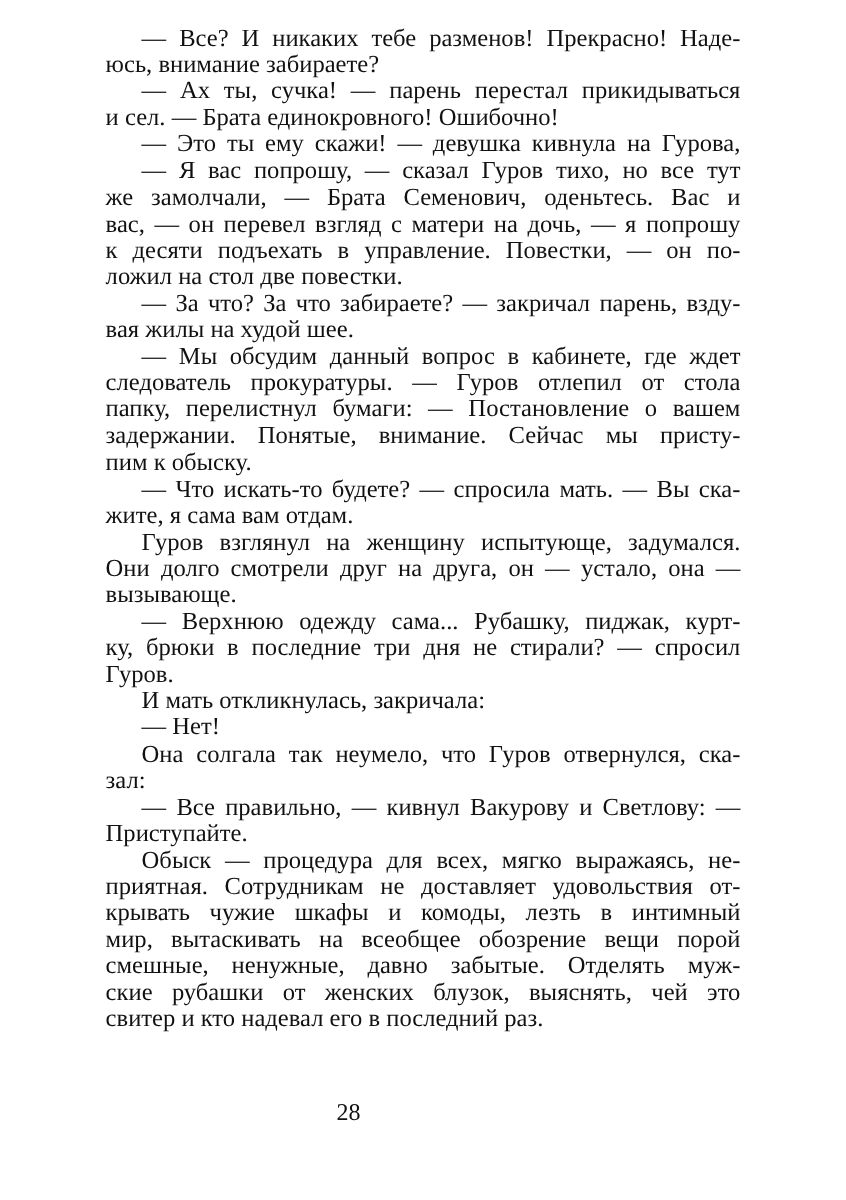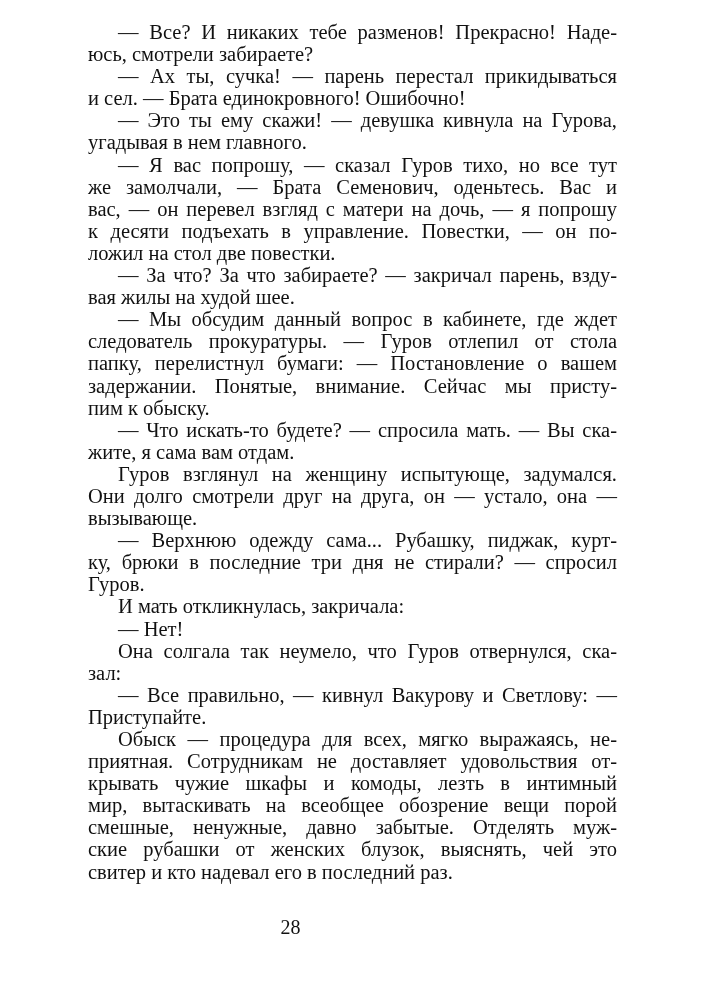--- a/index.html
+++ b/index.html
@@ -15,25 +15,24 @@
   .pagenum {
     position:absolute; left:0; width:581px; top:916px; text-align:center;
     font-family:"Liberation Serif", serif; font-size:20px; color:#111111;
   }
 </style>
 </head>
 <body>
 
 <div class="page" id="page-body">
     <span class="line indent">— Все? И никаких тебе разменов! Прекрасно! Наде-</span>
-    <span class="line last">юсь, смотрели забираете?</span>
+    <span class="line last">юсь, внимание забираете?</span>
     <span class="line indent">— Ах ты, сучка! — парень перестал прикидываться</span>
     <span class="line last">и сел. — Брата единокровного! Ошибочно!</span>
     <span class="line indent">— Это ты ему скажи! — девушка кивнула на Гурова,</span>
-    <span class="line last">угадывая в нем главного.</span>
     <span class="line indent">— Я вас попрошу, — сказал Гуров тихо, но все тут</span>
     <span class="line">же замолчали, — Брата Семенович, оденьтесь. Вас и</span>
     <span class="line">вас, — он перевел взгляд с матери на дочь, — я попрошу</span>
     <span class="line">к десяти подъехать в управление. Повестки, — он по-</span>
     <span class="line last">ложил на стол две повестки.</span>
     <span class="line indent">— За что? За что забираете? — закричал парень, взду-</span>
     <span class="line last">вая жилы на худой шее.</span>
     <span class="line indent">— Мы обсудим данный вопрос в кабинете, где ждет</span>
     <span class="line">следователь прокуратуры. — Гуров отлепил от стола</span>
     <span class="line">папку, перелистнул бумаги: — Постановление о вашем</span>

